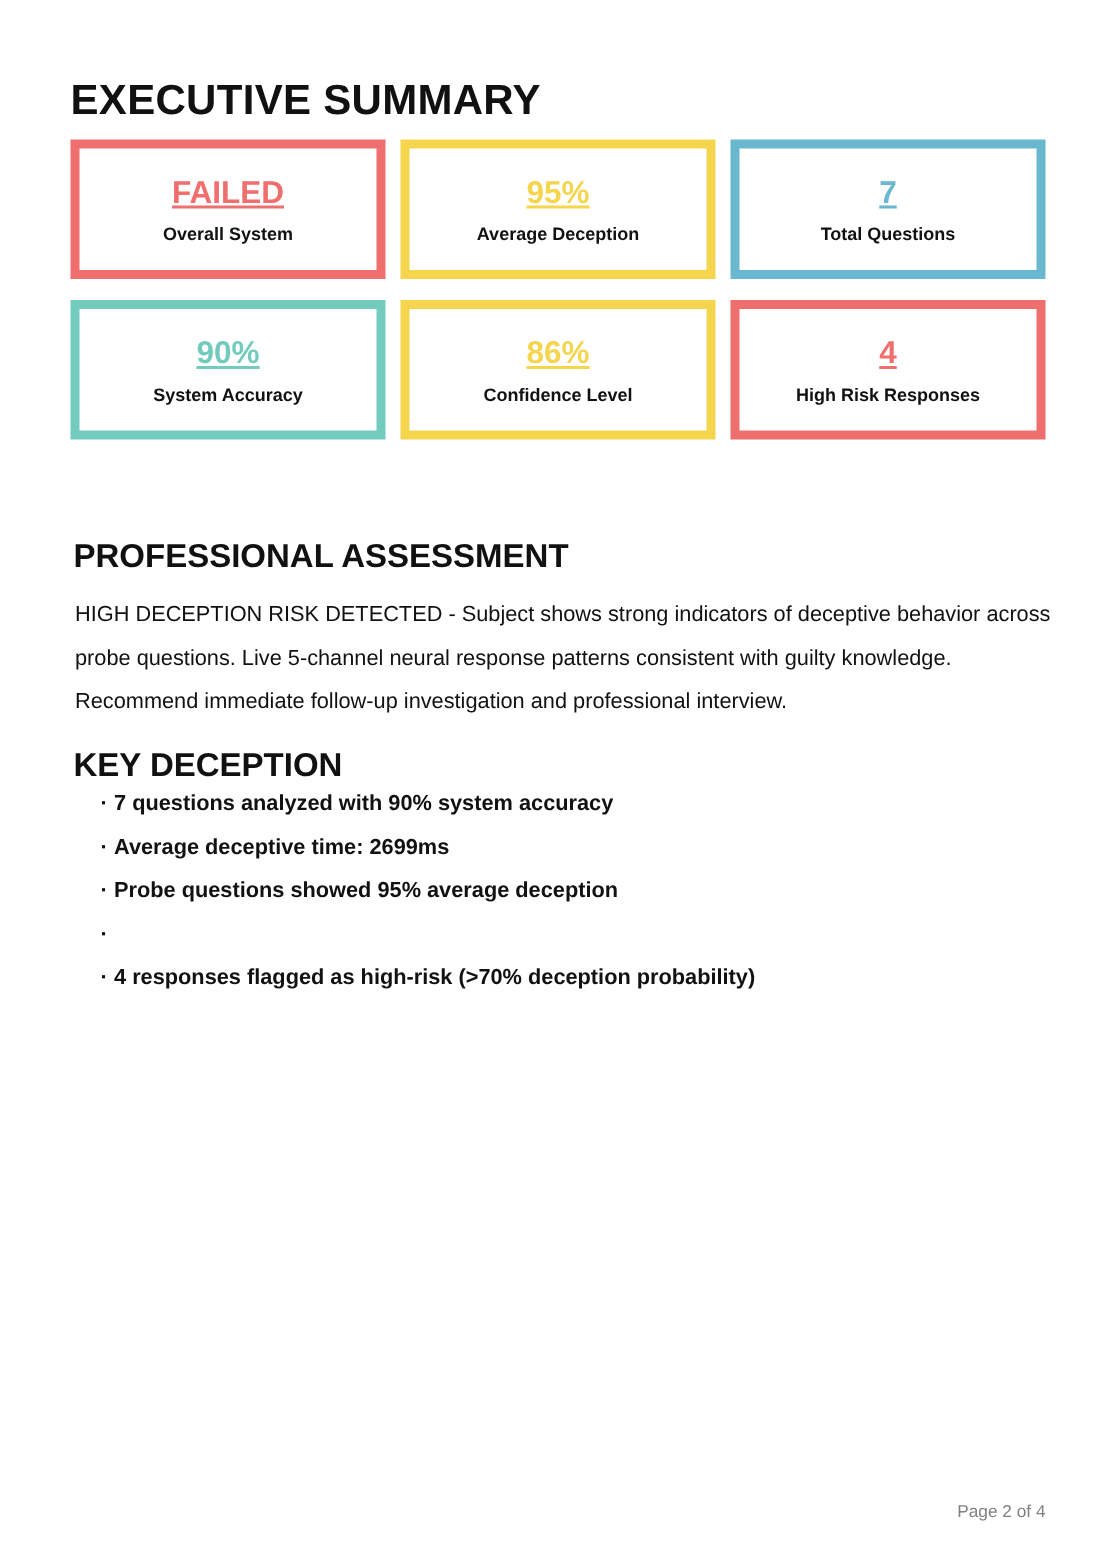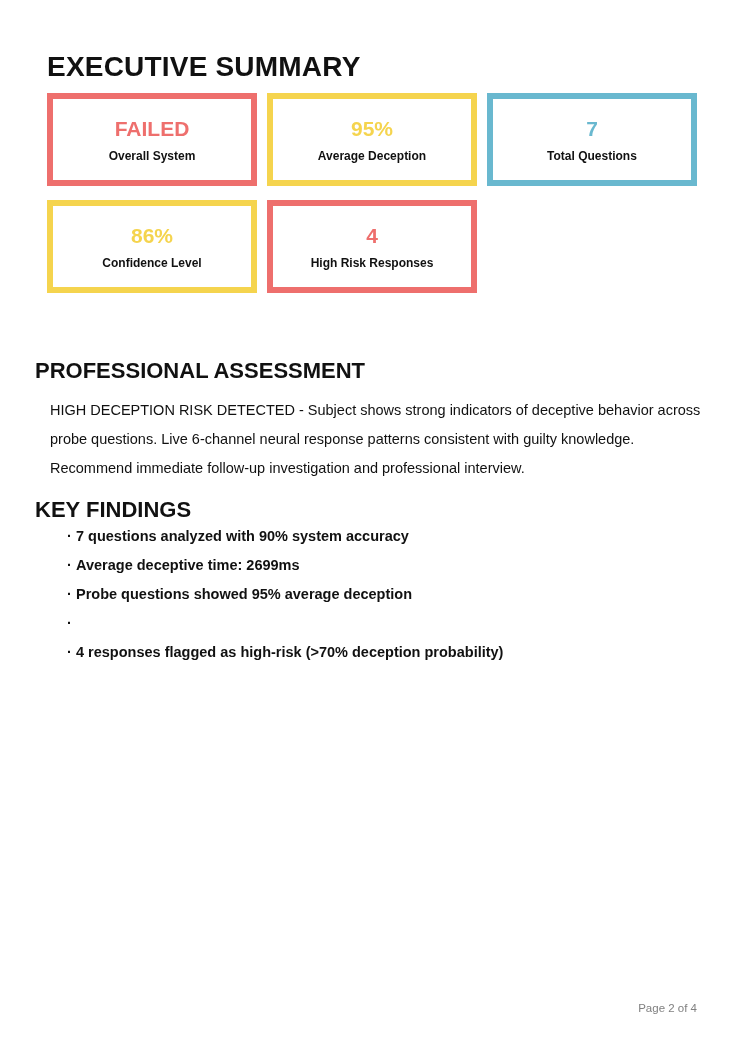--- a/index.html
+++ b/index.html
@@ -40,32 +40,33 @@
     align-items: center;
     justify-content: center;
     gap: 11px;
   }
   .stat-value {
     font-size: 21px;
     font-weight: 700;
     color: var(--c, #333);
     line-height: 1;
     white-space: nowrap;
+    text-decoration: underline;
   }
   .stat-label {
     font-size: 12px;
     font-weight: 700;
     color: #111111;
     line-height: 1;
     white-space: nowrap;
   }
 
   .section-heading {
     position: absolute;
-    left: 35px;
+    left: 49px;
     font-size: 22px;
     font-weight: 700;
     white-space: nowrap;
   }
   .assessment-heading { top: 340px; }
   .assessment-body {
     position: absolute;
     left: 50px; top: 381px;
     width: 655px;
     font-size: 14.5px;
@@ -119,37 +120,41 @@
   <div class="stat-card" style="--c: #f5d44e;">
     <div class="stat-value">95%</div>
     <div class="stat-label">Average Deception</div>
   </div>
 
   <div class="stat-card" style="--c: #69b8cf;">
     <div class="stat-value">7</div>
     <div class="stat-label">Total Questions</div>
   </div>
 
+  <div class="stat-card" style="--c: #72cbbd;">
+    <div class="stat-value">90%</div>
+    <div class="stat-label">System Accuracy</div>
+  </div>
 
   <div class="stat-card" style="--c: #f5d44e;">
     <div class="stat-value">86%</div>
     <div class="stat-label">Confidence Level</div>
   </div>
 
   <div class="stat-card" style="--c: #ee6f6d;">
     <div class="stat-value">4</div>
     <div class="stat-label">High Risk Responses</div>
   </div>
 
 </div>
 
 <h2 class="section-heading assessment-heading">PROFESSIONAL ASSESSMENT</h2>
-<p class="assessment-body">HIGH DECEPTION RISK DETECTED - Subject shows strong indicators of deceptive behavior across probe questions. Live 6-channel neural response patterns consistent with guilty knowledge. Recommend immediate follow-up investigation and professional interview.</p>
+<p class="assessment-body">HIGH DECEPTION RISK DETECTED - Subject shows strong indicators of deceptive behavior across probe questions. Live 5-channel neural response patterns consistent with guilty knowledge. Recommend immediate follow-up investigation and professional interview.</p>
 
-<h2 class="section-heading findings-heading">KEY FINDINGS</h2>
+<h2 class="section-heading findings-heading">KEY DECEPTION</h2>
 <ul class="findings-list">
   <li class="finding-item">
     <span class="bullet-dot">·</span>
     <span>7 questions analyzed with 90% system accuracy</span>
   </li>
   <li class="finding-item">
     <span class="bullet-dot">·</span>
     <span>Average deceptive time: 2699ms</span>
   </li>
   <li class="finding-item">

